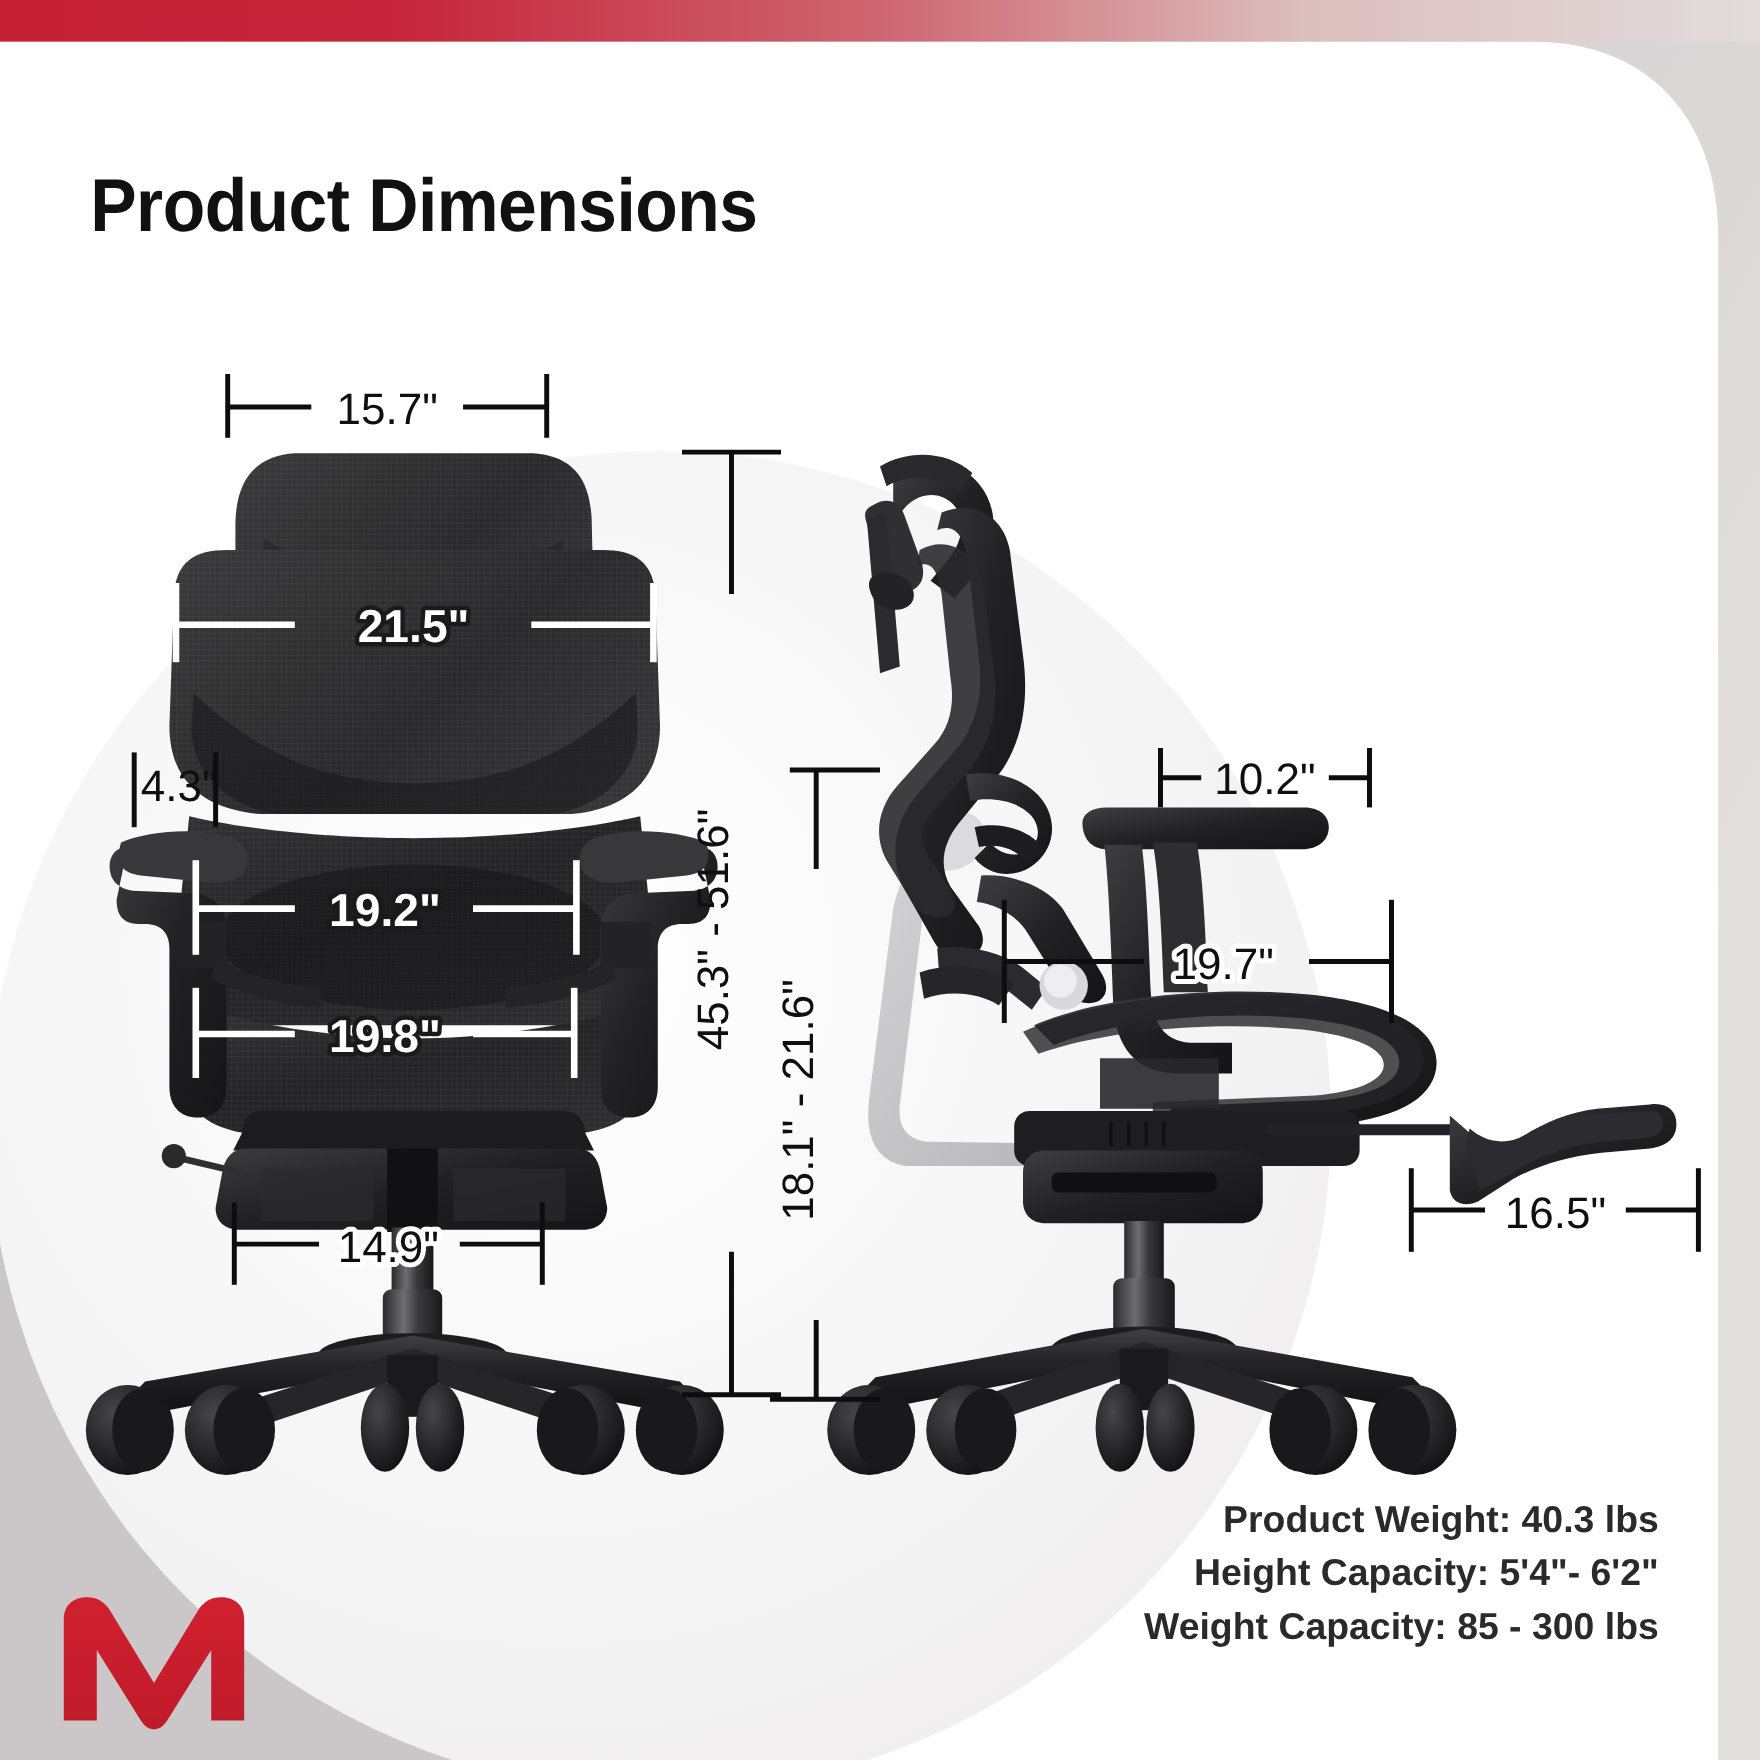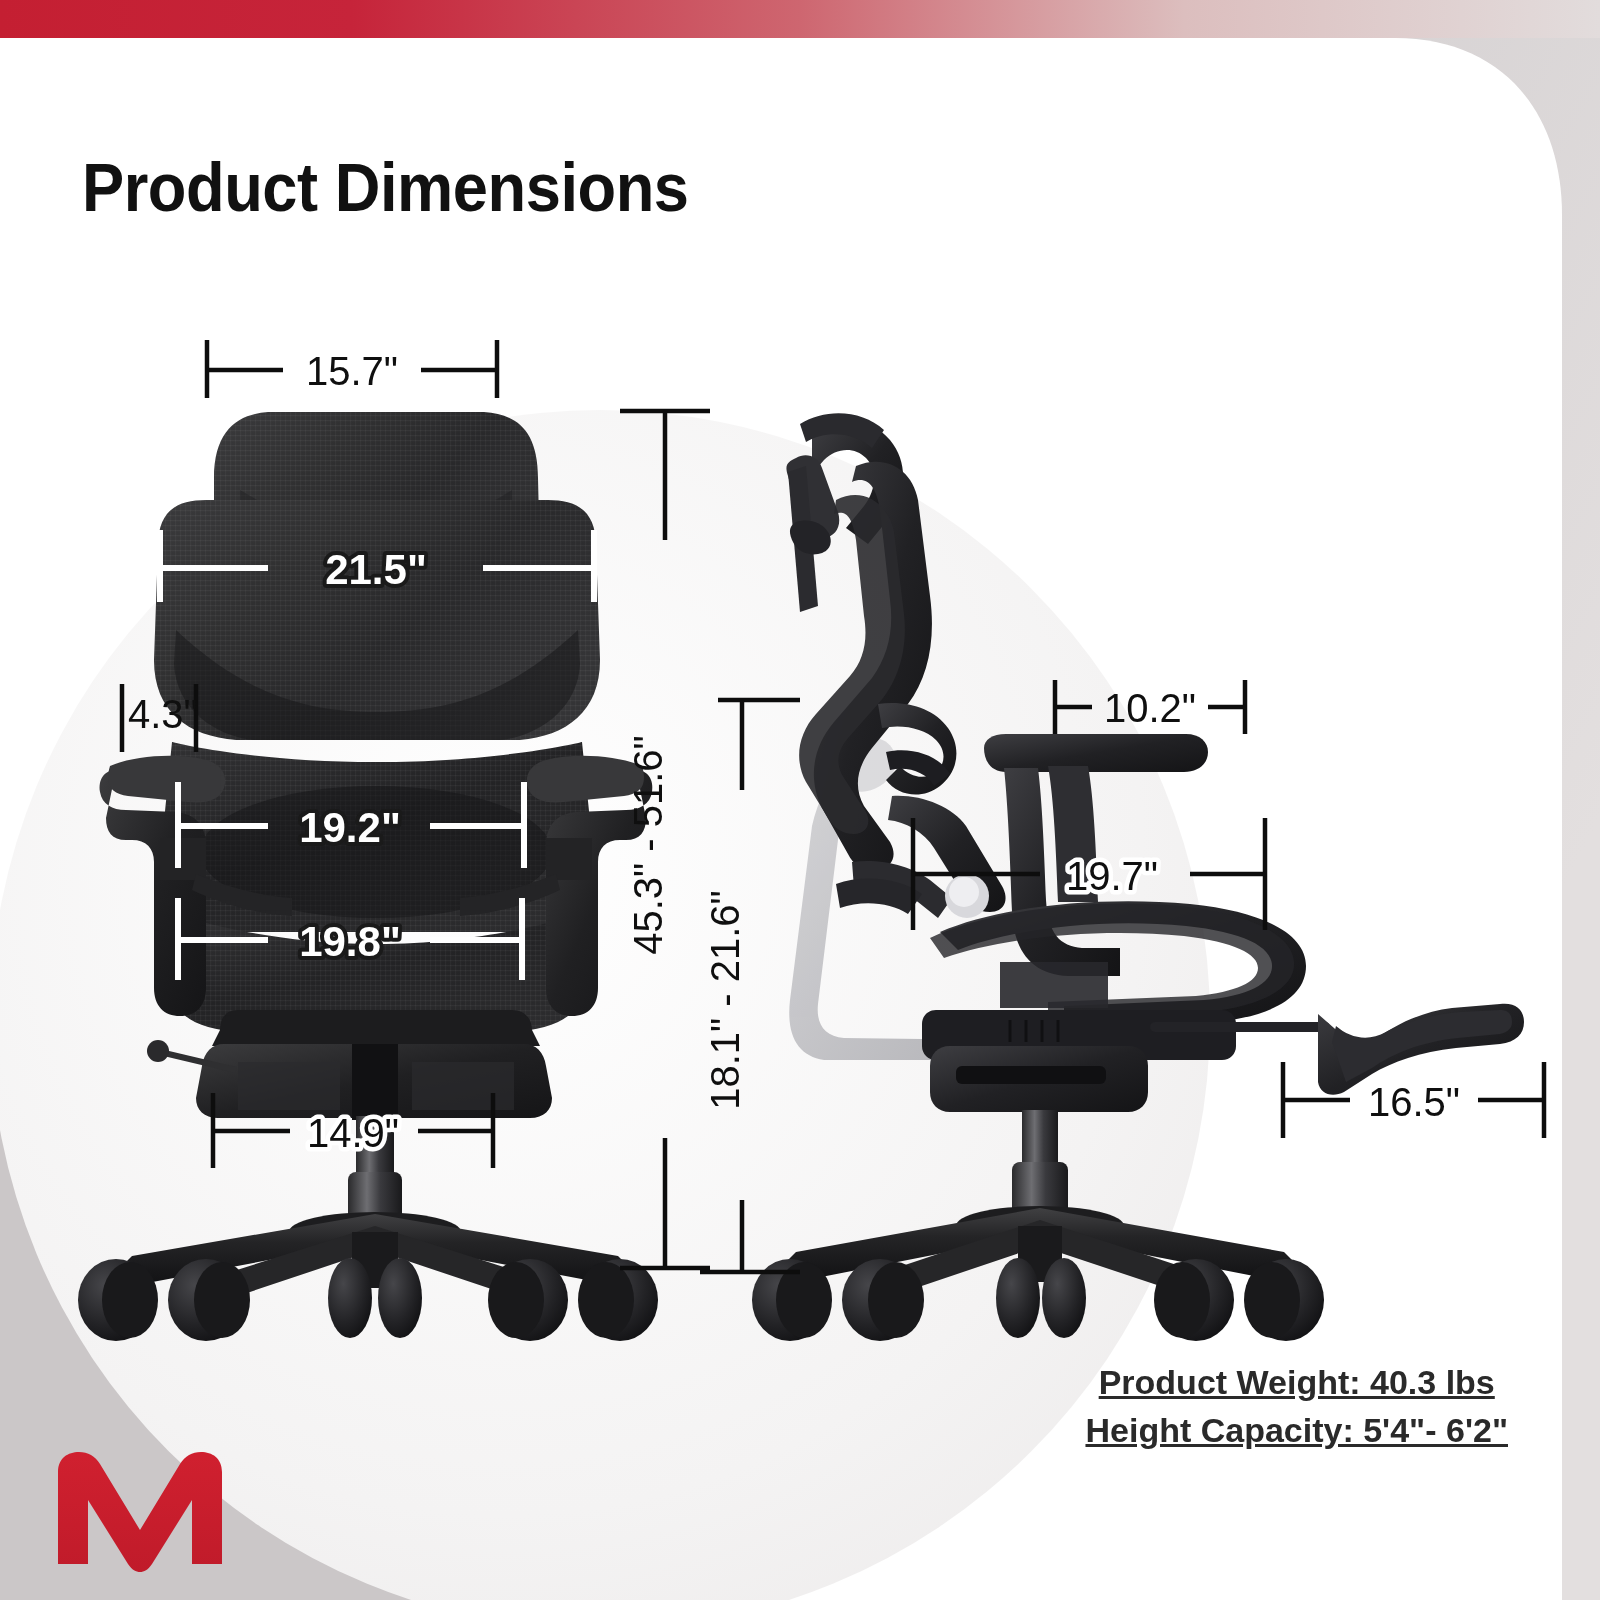--- a/index.html
+++ b/index.html
@@ -20,21 +20,21 @@
     white-space:nowrap;
   }
   .specs{
     position:absolute;right:92px;top:1358px;
     text-align:left;
     font-size:34px;font-weight:bold;color:#2a2a2a;
     line-height:1.42;
     font-family:"Liberation Sans","DejaVu Sans",sans-serif;
     white-space:nowrap;
   }
-  .specs div{text-align:center;text-decoration:underline;}
+  .specs div{text-align:right;}
   
   .dimtxt{
     font-family:"Liberation Sans","DejaVu Sans",sans-serif;
     font-size:40px; fill:#0f0f0f; font-weight:400;
   }
   .dimtxt-halo{
     font-family:"Liberation Sans","DejaVu Sans",sans-serif;
     font-size:40px; fill:#0f0f0f; font-weight:400;
     paint-order:stroke; stroke:#ffffff; stroke-width:9px; stroke-linejoin:round;
   }
@@ -455,15 +455,16 @@
       <line class="dimline" x1="1478" y1="1100" x2="1544" y2="1100"></line>
       <text class="dimtxt" x="1414" y="1116" text-anchor="middle">16.5"</text>
     </g>
   </svg>
 
   <div class="t-title">Product Dimensions</div>
 
   <div class="specs">
     <div>Product Weight: 40.3 lbs</div>
     <div>Height Capacity: 5'4"- 6'2"</div>
+    <div>Weight Capacity: 85 - 300 lbs</div>
   </div>
 
 </div>
 
 </body></html>

